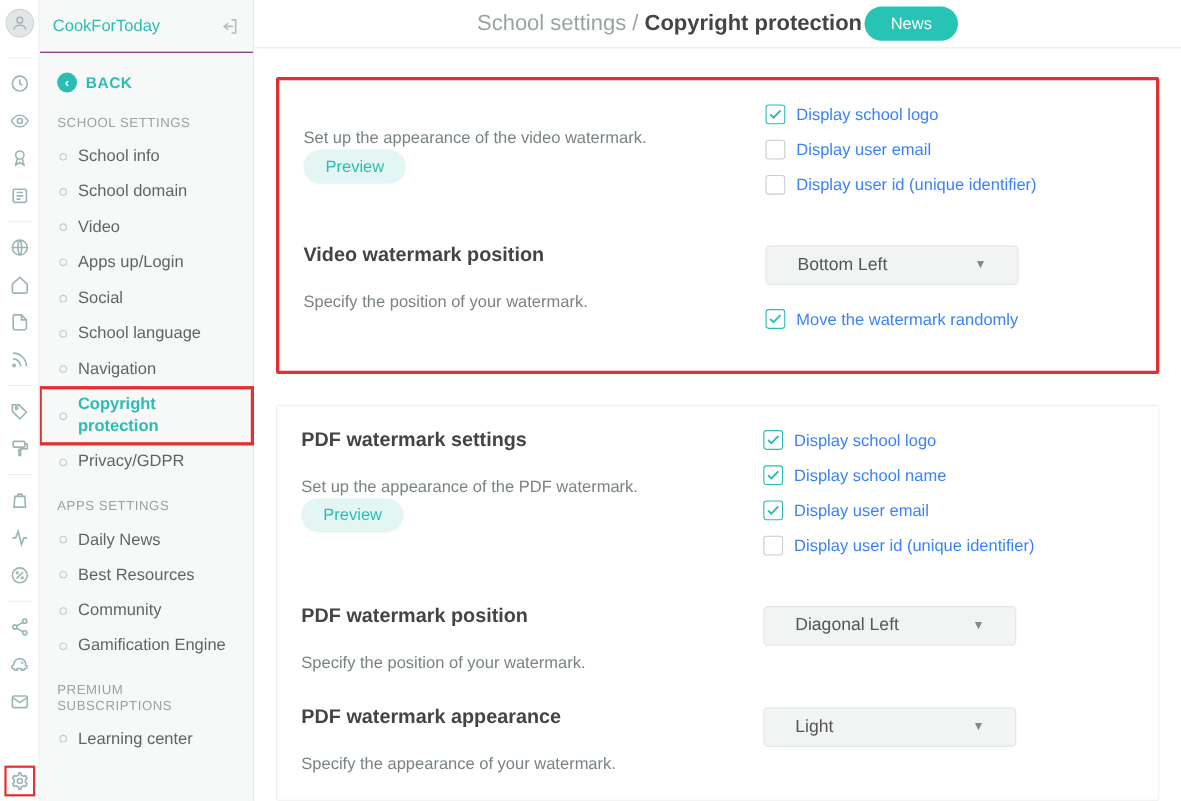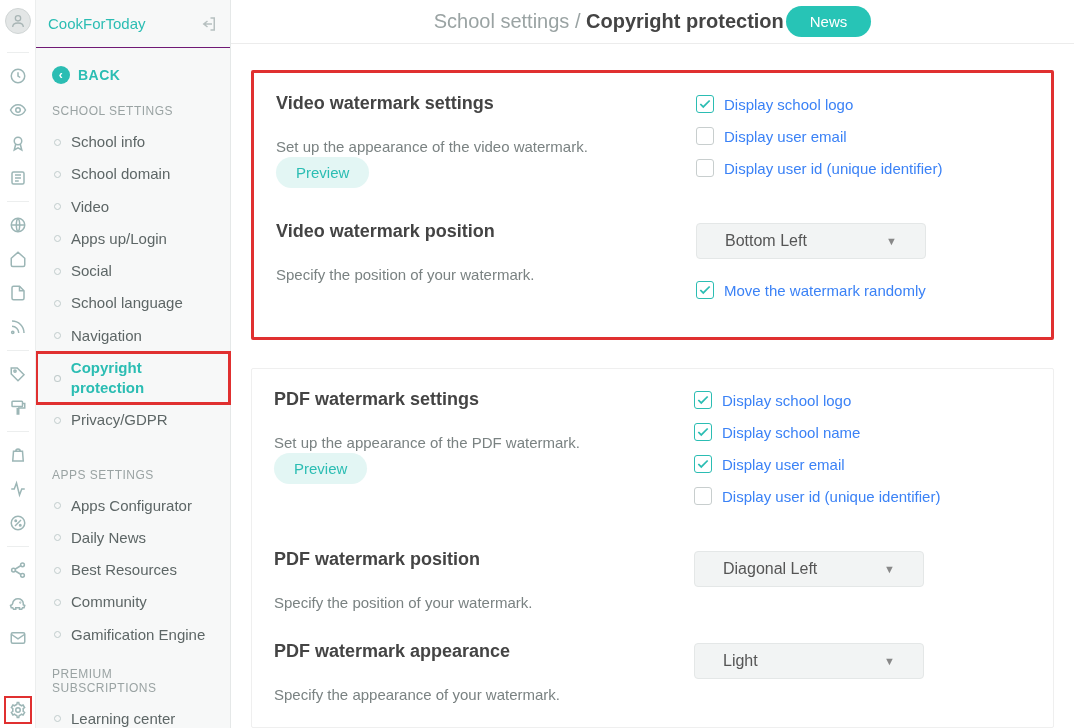--- a/index.html
+++ b/index.html
@@ -199,22 +199,21 @@
       <div class="nav-item">School info</div>
       <div class="nav-item">School domain</div>
       <div class="nav-item">Video</div>
       <div class="nav-item">Apps up/Login</div>
       <div class="nav-item">Social</div>
       <div class="nav-item">School language</div>
       <div class="nav-item">Navigation</div>
       <div class="nav-item active highlight-box">Copyright protection</div>
       <div class="nav-item">Privacy/GDPR</div>
 
-      <div class="section-label" style="margin-top:25px">APPS SETTINGS</div>
-      <div class="nav-item">Apps Configurator</div>
+      <div class="section-label" style="margin-top:10px">APPS SETTINGS</div>
       <div class="nav-item">Daily News</div>
       <div class="nav-item">Best Resources</div>
       <div class="nav-item">Community</div>
       <div class="nav-item">Gamification Engine</div>
 
       <div class="section-label" style="margin-top:10px">PREMIUM SUBSCRIPTIONS</div>
       <div class="nav-item">Learning center</div>
     </div>
   </div>
 
@@ -224,21 +223,20 @@
         <span>School settings</span><span> / </span><span class="current">Copyright protection</span>
       </div>
       <button class="save-btn">News</button>
     </div>
 
     <div class="content">
 
       <div class="panel red-outline">
         <div class="setting-row">
           <div class="setting-left">
-            <div class="setting-title">Video watermark settings</div>
             <div class="setting-desc">Set up the appearance of the video watermark.</div>
             <button class="preview-btn">Preview</button>
           </div>
           <div class="setting-right">
             <div class="checkline">
               <span class="chk checked">
                   <svg viewBox="0 0 24 24">
                     <path d="M4 12l5 5L20 6"></path>
                   </svg>
                 </span>

